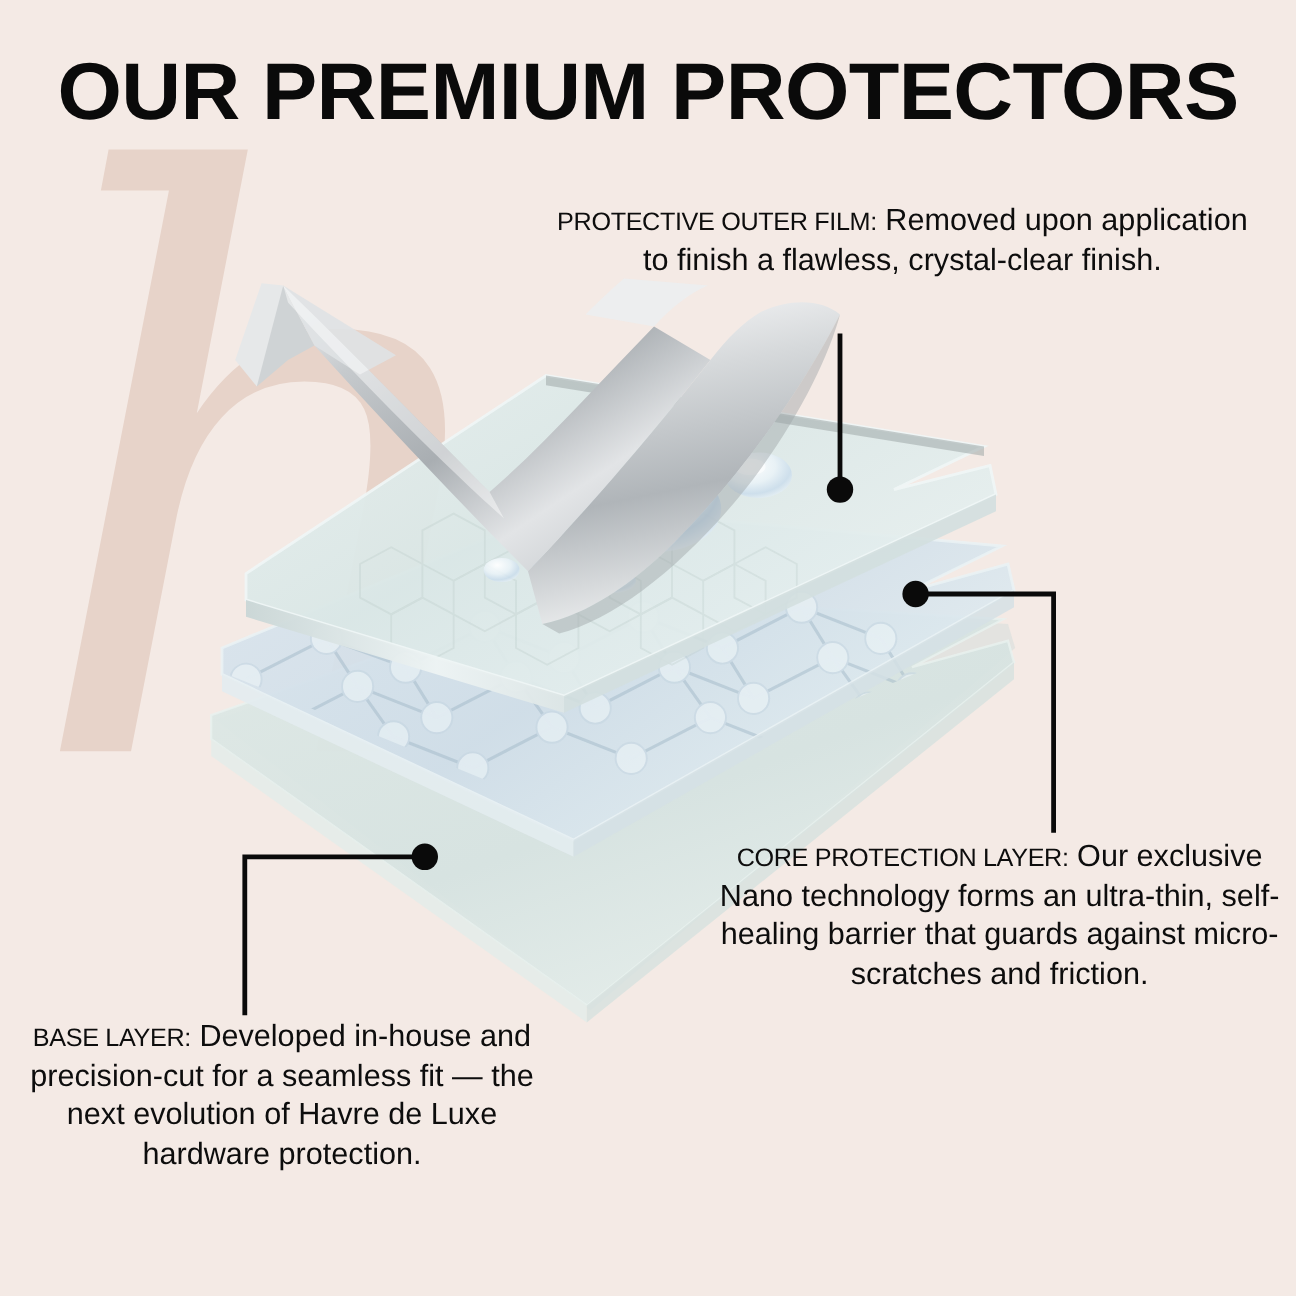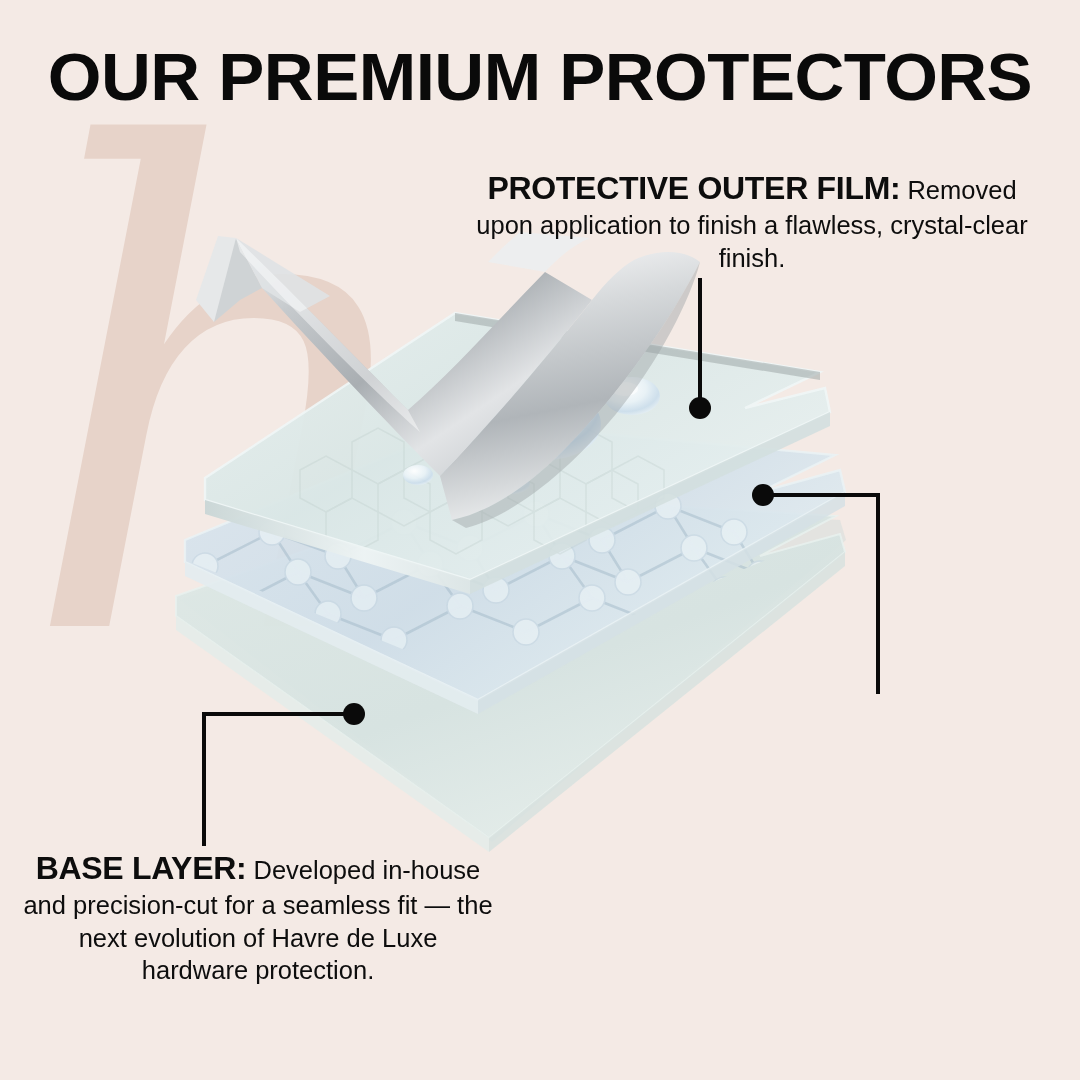--- a/index.html
+++ b/index.html
@@ -48,28 +48,28 @@
   .callout{
     position:absolute;
     z-index:6;
     color:#0d0d0d;
     font-family:"Liberation Sans", sans-serif;
     font-size:25.5px;
     line-height:1.28;
     text-align:center;
   }
   .callout .lead{
-    font-weight:bold;
-    font-size:32px;
+    font-weight:normal;
+    font-size:21px;
     letter-spacing:-0.3px;
   }
 
   #callout-film{ left:462px; top:168px; width:580px; }
   #callout-core{ left:598px; top:698px; width:470px; }
-  #callout-base{ left:23px;  top:848px; width:470px; }
+  #callout-base{ left:0;  top:848px; width:470px; }
 
   
   #leaders{position:absolute;left:0;top:0;width:1080px;height:1080px;z-index:5;pointer-events:none;}
 </style>
 </head>
 <body style="background: rgb(244, 234, 229);">
 
 <div id="stage" style="background: rgb(244, 234, 229);">
 
   <div class="watermark" style="color: rgb(231, 211, 201);">h</div>
@@ -261,19 +261,23 @@
     </g>
   </svg>
 
   <div class="title" style="color: rgb(10, 10, 10);">OUR PREMIUM PROTECTORS</div>
 
   <div class="callout" id="callout-film">
     <span class="lead">PROTECTIVE OUTER FILM:</span> 
     <span>Removed upon application to finish a flawless, crystal-clear finish.</span>
   </div>
 
+  <div class="callout" id="callout-core">
+    <span class="lead">CORE PROTECTION LAYER:</span> 
+    <span>Our exclusive Nano technology forms an ultra-thin, self-healing barrier that guards against micro-scratches and friction.</span>
+  </div>
 
   <div class="callout" id="callout-base">
     <span class="lead">BASE LAYER:</span> 
     <span>Developed in-house and precision-cut for a seamless fit — the next evolution of Havre de Luxe hardware protection.</span>
   </div>
 
 </div>
 
 </body></html>

